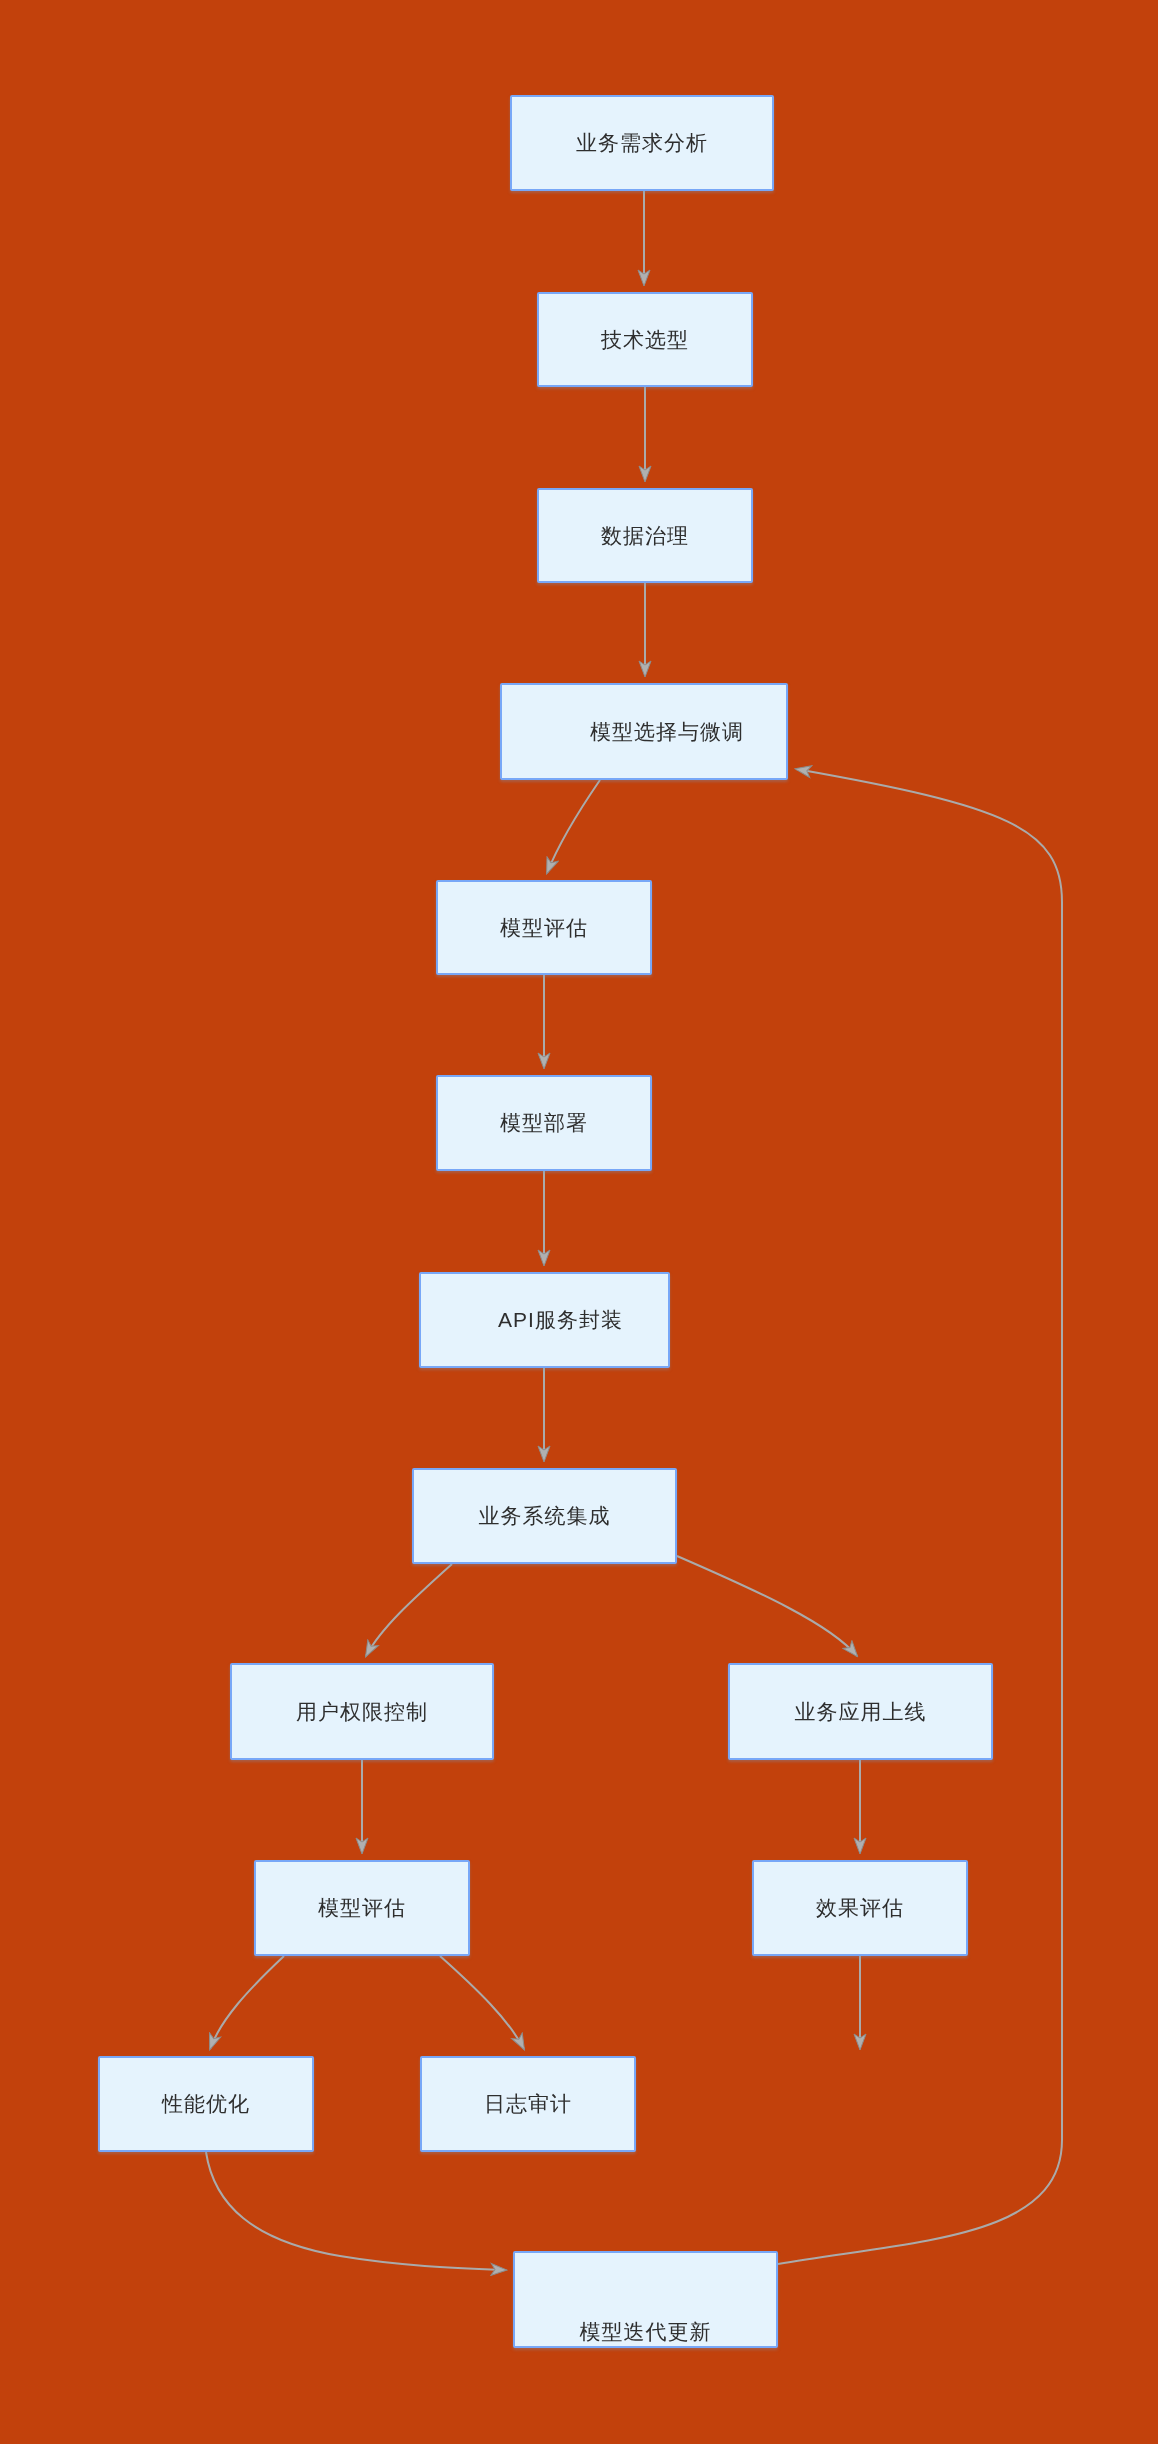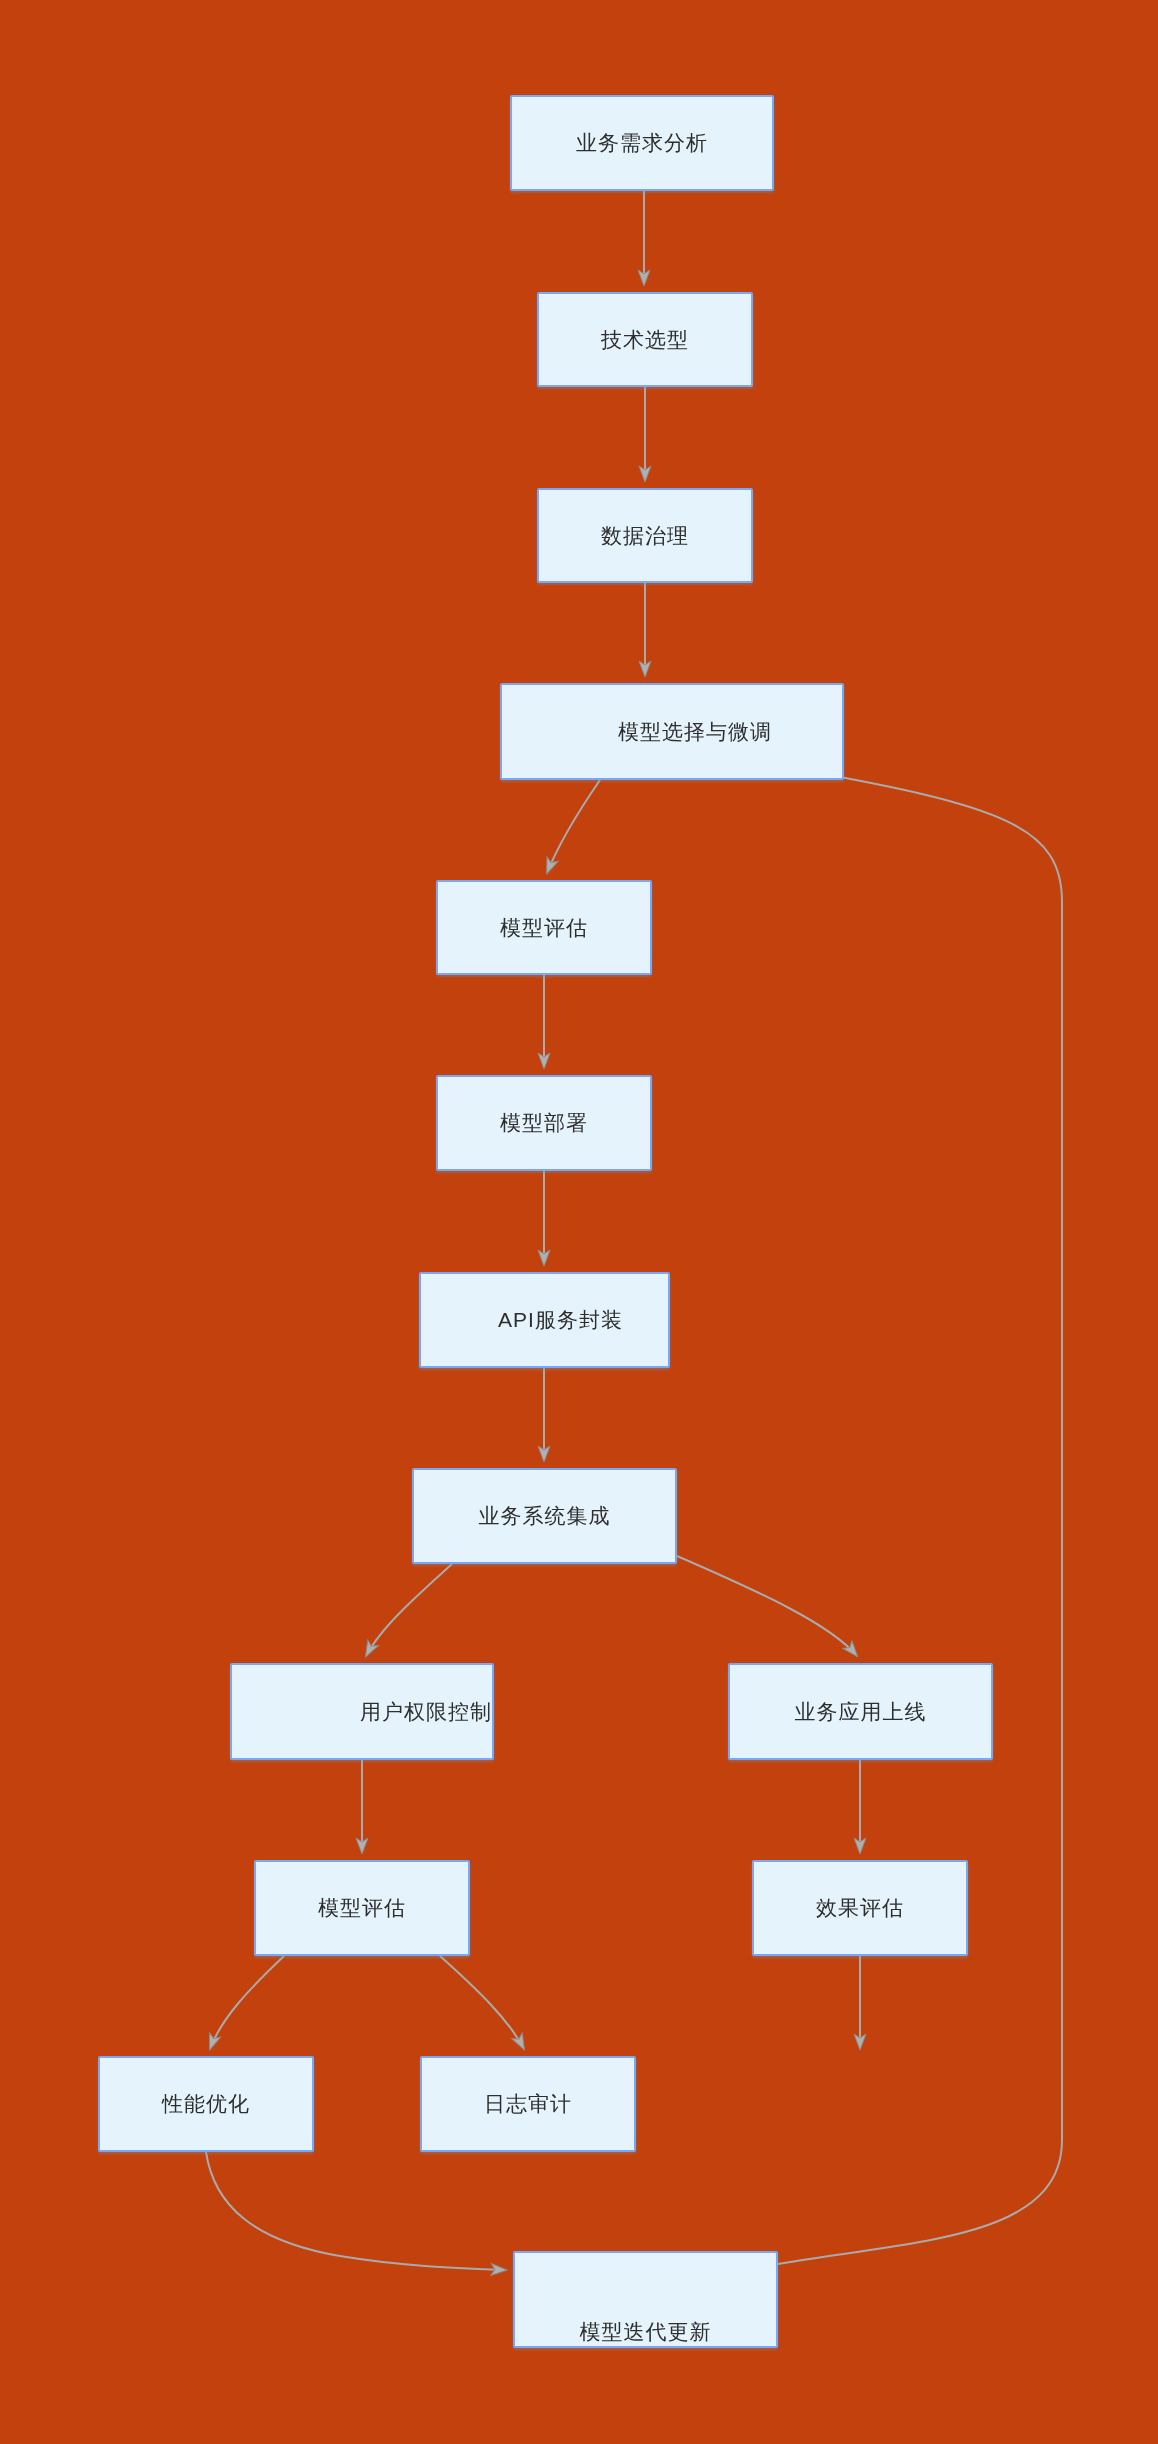--- a/index.html
+++ b/index.html
@@ -78,41 +78,41 @@
   </div>
 
   <div class="node" style="left:537px; top:292px; width:216px; height:95px;">
     <span>技术选型</span>
   </div>
 
   <div class="node" style="left:537px; top:488px; width:216px; height:95px;">
     <span>数据治理</span>
   </div>
 
-  <div class="node" style="left:500px; top:683px; width:344px; height:97px;padding-left:46px;">
+  <div class="node" style="left:500px; top:683px; width:288px; height:97px;padding-left:46px;">
     <span>模型选择与微调</span>
   </div>
 
   <div class="node" style="left:436px; top:880px; width:216px; height:95px;">
     <span>模型评估</span>
   </div>
 
   <div class="node" style="left:436px; top:1075px; width:216px; height:96px;">
     <span>模型部署</span>
   </div>
 
   <div class="node" style="left:419px; top:1272px; width:251px; height:96px;padding-left:32px;">
     <span>API服务封装</span>
   </div>
 
   <div class="node" style="left:412px; top:1468px; width:265px; height:96px;">
     <span>业务系统集成</span>
   </div>
 
-  <div class="node" style="left:230px; top:1663px; width:264px; height:97px;justify-content:flex-end;">
+  <div class="node" style="left:230px; top:1663px; width:264px; height:97px;">
     <span>用户权限控制</span>
   </div>
 
   <div class="node" style="left:728px; top:1663px; width:265px; height:97px;">
     <span>业务应用上线</span>
   </div>
 
   <div class="node" style="left:254px; top:1860px; width:216px; height:96px;">
     <span>模型评估</span>
   </div>

